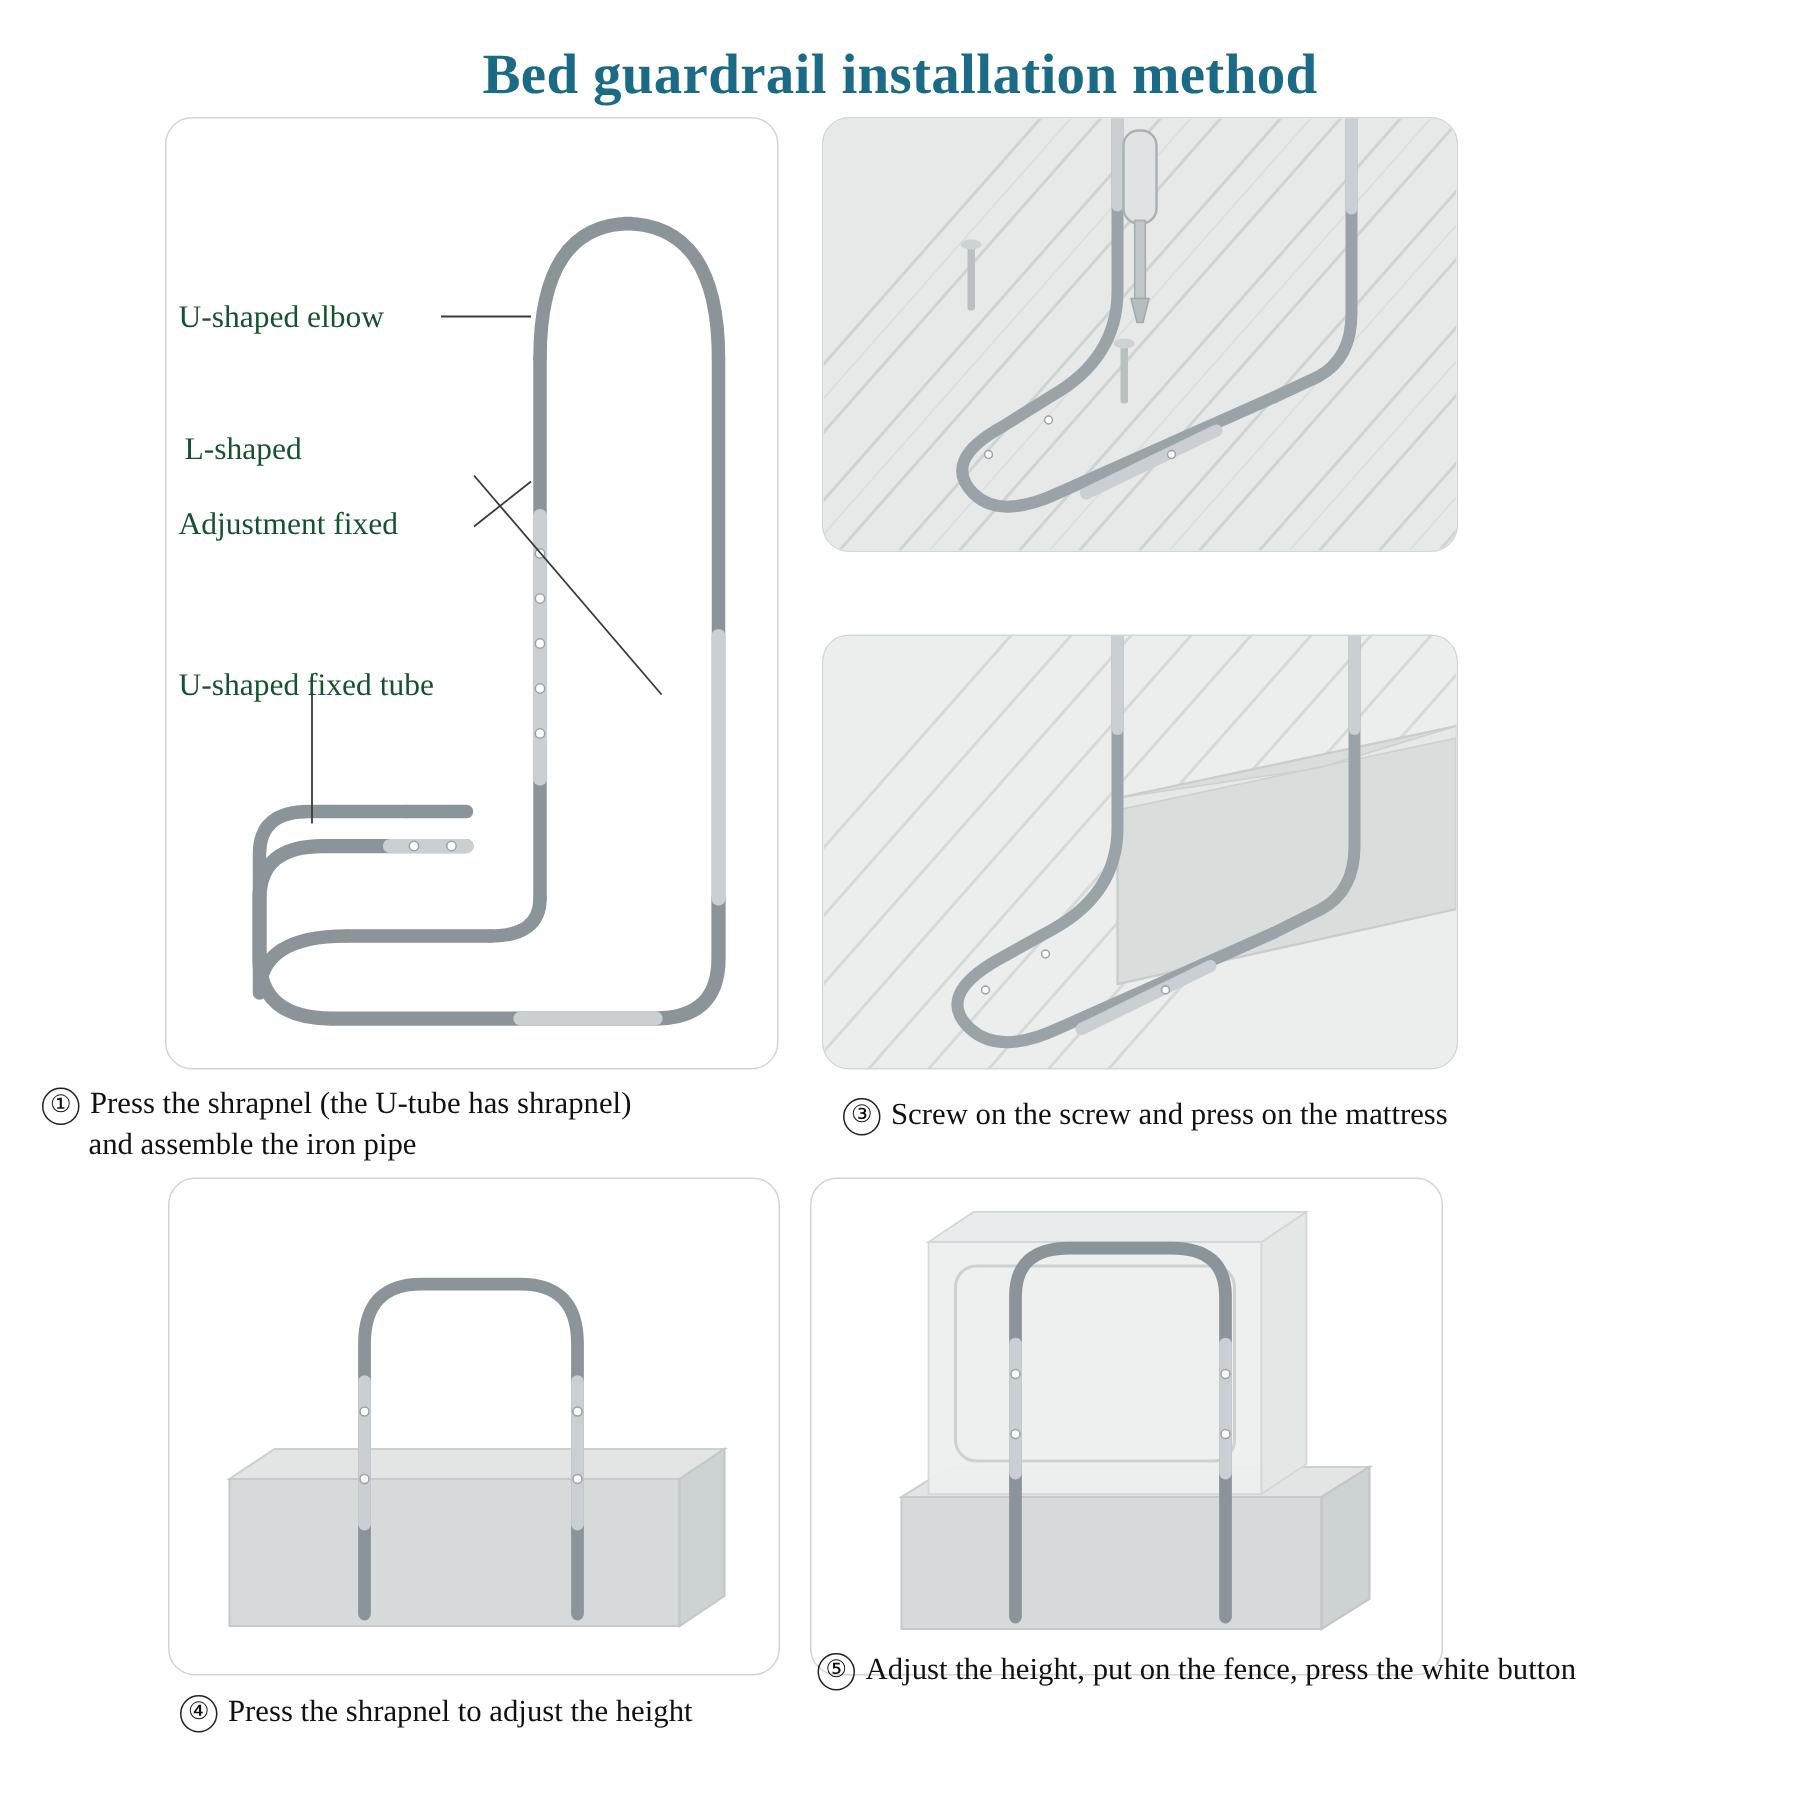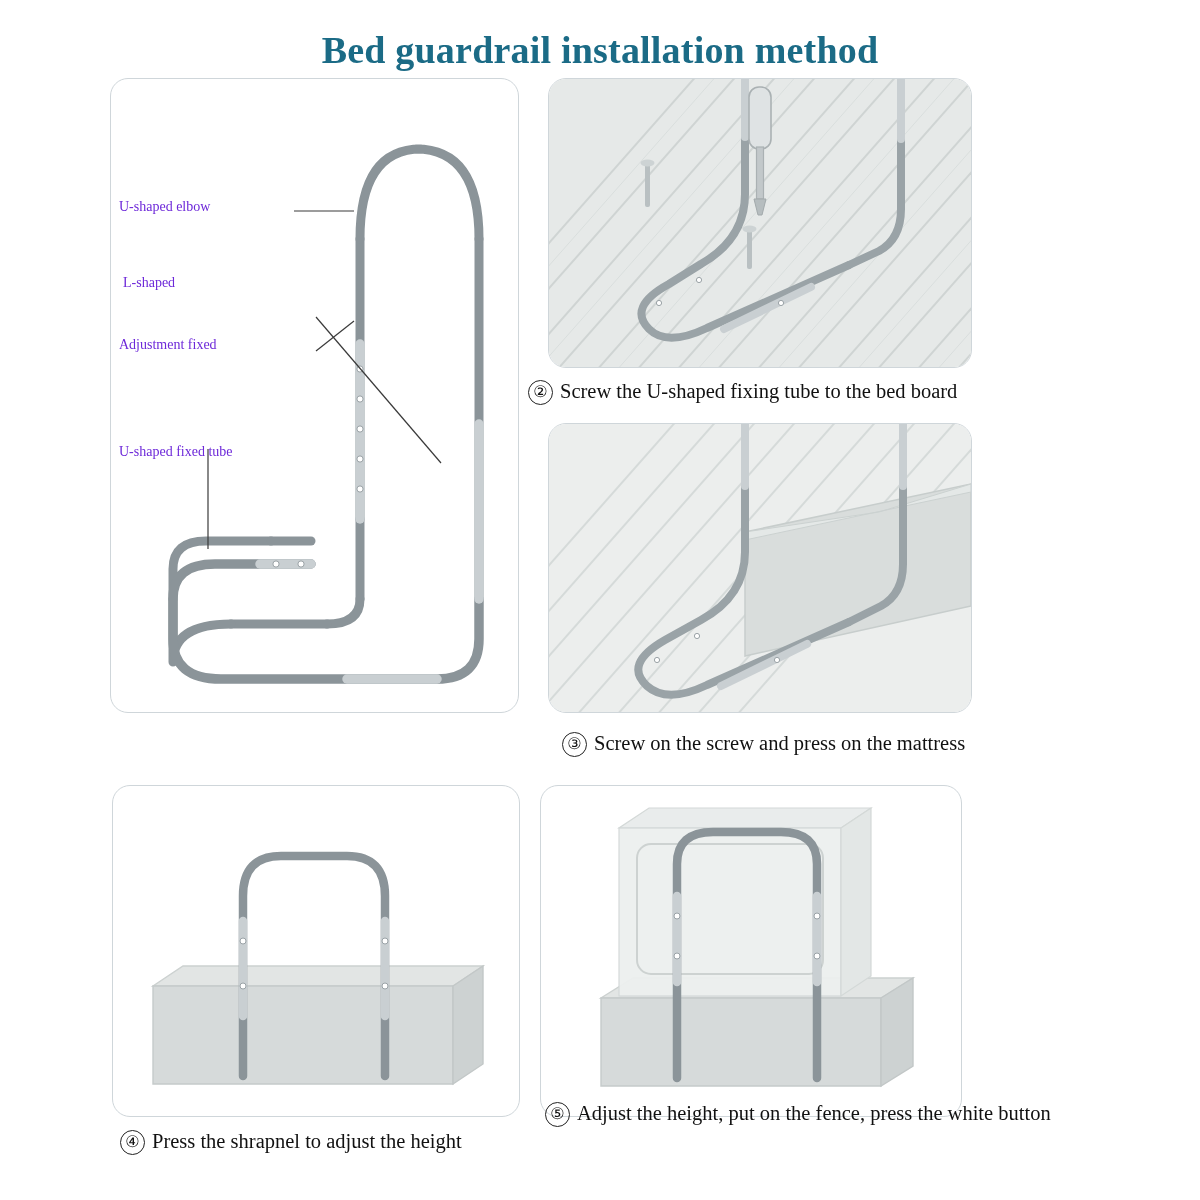--- a/index.html
+++ b/index.html
@@ -64,22 +64,22 @@
     font-size: 16px;
     margin-right: 7px;
     vertical-align: 1px;
   }
   .cap-line2 { display: block; margin-left: 31px; }
 
   
   .lbl {
     position: absolute;
     font-family: "Liberation Serif", serif;
-    font-size: 14px;
-    color: #6d28d9;
+    font-size: 21px;
+    color: #14532d;
     white-space: nowrap;
   }
 </style>
 </head>
 <body>
 
 <div id="sheet">
 
   <div class="title">Bed guardrail installation method</div>
 
@@ -132,25 +132,29 @@
 
       <g stroke="#3a3a3a" stroke-width="1.2" fill="none">
         <line x1="183" y1="132" x2="243" y2="132"></line>
         <line x1="205" y1="238" x2="330" y2="384"></line>
         <line x1="205" y1="272" x2="243" y2="242"></line>
         <line x1="97" y1="370" x2="97" y2="470"></line>
       </g>
     </svg>
 
     <div class="lbl" style="left:8px; top:120px;">U-shaped elbow</div>
-    <div class="lbl" style="left:12px; top:196px;">L-shaped</div>
+    <div class="lbl" style="left:12px; top:208px;">L-shaped</div>
     <div class="lbl" style="left:8px; top:258px;">Adjustment fixed</div>
     <div class="lbl" style="left:8px; top:345px;margin-top:20px;">U-shaped fixed tube</div>
   </div>
 
+  <div class="caption" style="left:28px; top:723px; width:515px;">
+    <span class="stepnum">①</span><span>Press the shrapnel (the U-tube has shrapnel)</span>
+    <span class="cap-line2">and assemble the iron pipe</span>
+  </div>
 
   <div class="panel" style="left:548px; top:78px; width:422px; height:288px;">
     <svg class="panel-svg" viewBox="0 0 422 288" preserveAspectRatio="none">
 
       <defs>
         <clipPath id="p2clip">
             <rect x="0" y="0" width="422" height="288"></rect>
           </clipPath>
       </defs>
       <g clip-path="url(#p2clip)">
@@ -206,23 +210,20 @@
 
         <g>
           <rect x="200" y="8" width="22" height="62" rx="10" fill="#dfe3e4" stroke="#aab1b3" stroke-width="1.6"></rect>
           <rect x="207.5" y="68" width="7" height="52" fill="#c2c8ca" stroke="#aab1b3" stroke-width="1.2"></rect>
           <polygon points="205,120 217,120 213,136 209,136" fill="#b6bdbf" stroke="#a2a9ab" stroke-width="1"></polygon>
         </g>
       </g>
     </svg>
   </div>
 
-  <div class="caption" style="left:528px; top:378px; width:640px;">
-    <span class="stepnum">②</span><span>Screw the U-shaped fixing tube to the bed board</span>
-  </div>
 
   <div class="panel" style="left:548px; top:423px; width:422px; height:288px;">
     <svg class="panel-svg" viewBox="0 0 422 288" preserveAspectRatio="none">
       <defs>
         <clipPath id="p3clip">
             <rect x="0" y="0" width="422" height="288"></rect>
           </clipPath>
       </defs>
       <g clip-path="url(#p3clip)">
         <rect x="0" y="0" width="422" height="288" fill="#eceeed"></rect>

